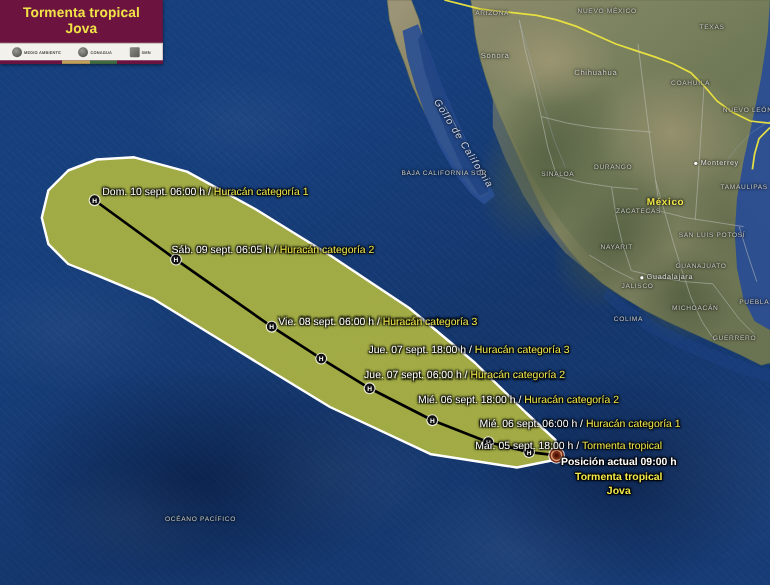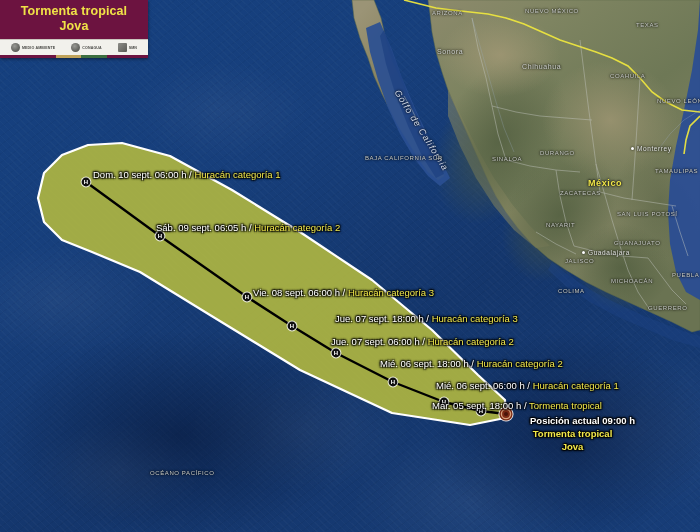--- a/index.html
+++ b/index.html
@@ -138,21 +138,21 @@
     z-index:31;
     font-size:9.5px;
     font-weight:bold;
     line-height:13px;
     pointer-events:none;
     text-shadow:
       -1px -1px 1.4px rgba(0,0,0,.95), 1px -1px 1.4px rgba(0,0,0,.95),
       -1px  1px 1.4px rgba(0,0,0,.95), 1px  1px 1.4px rgba(0,0,0,.95),
        0 0 3px rgba(0,0,0,.9);
   }
-  .curlabel .l1{color:#ffffff;display:block;white-space:nowrap;margin-left:20px;}
+  .curlabel .l1{color:#ffffff;display:block;white-space:nowrap;}
   .curlabel .l2{color:#f2e84a;display:block;text-align:center;white-space:nowrap;}
   .curlabel .l3{color:#f2e84a;display:block;text-align:center;white-space:nowrap;}
 </style>
 </head>
 <body>
 
 <div id="stage">
 
   <div class="ocean"></div>
   <div class="deep" style="left:0;top:330px;width:360px;height:210px;"></div>

